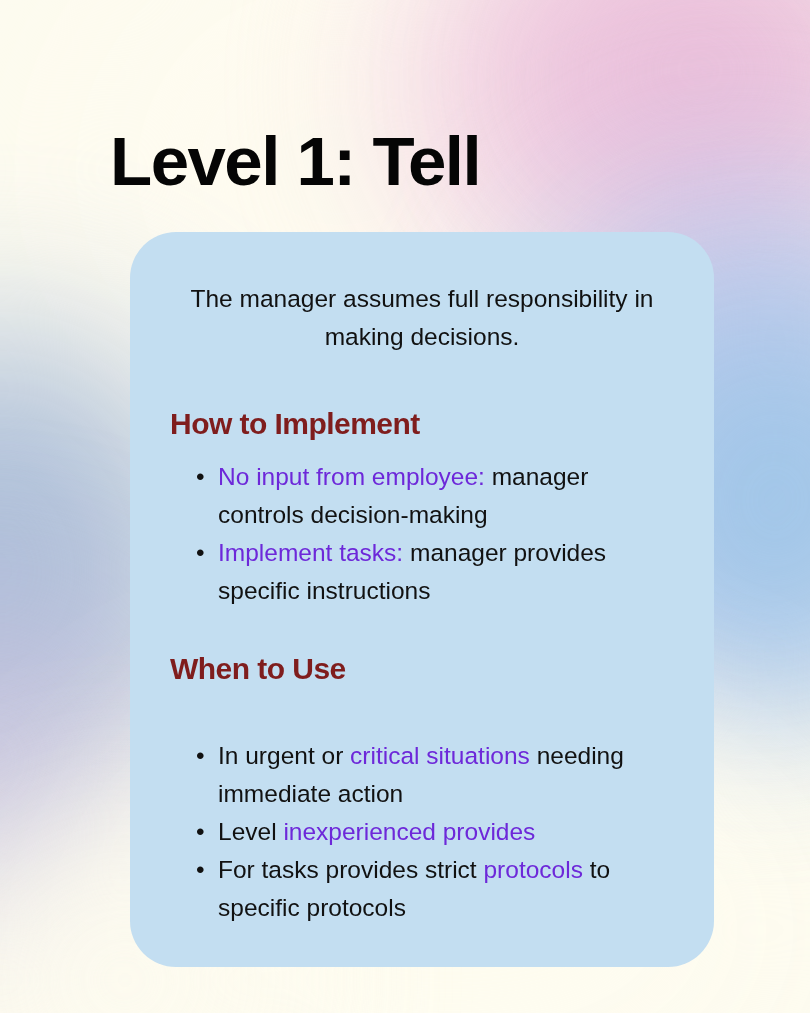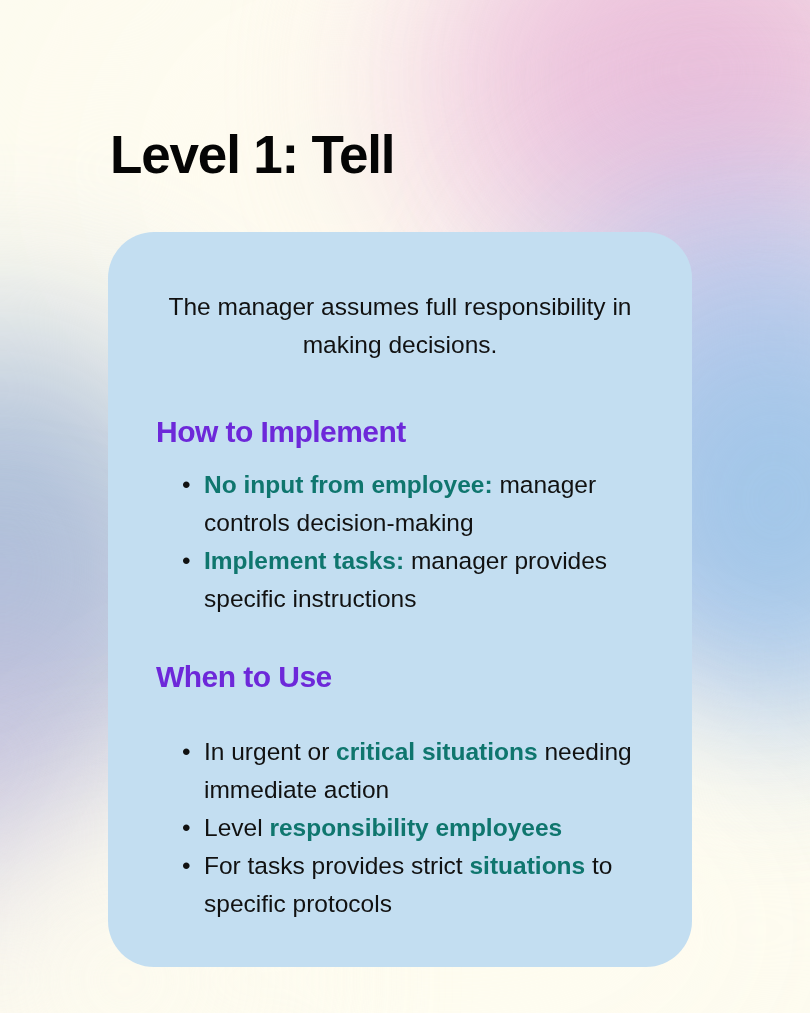--- a/index.html
+++ b/index.html
@@ -85,44 +85,44 @@
     width: 330px; height: 300px;
     left: -40px; top: 830px;
     background: #fdfbef;
     opacity: 0.85;
   }
 
   
   #page-title {
     position: absolute;
     left: 110px;
-    top: 90px;
-    font-size: 53px;
+    top: 78px;
+    font-size: 69px;
     line-height: 1.1;
     font-weight: 900;
     letter-spacing: -0.022em;
     color: #050505;
     font-family: "Liberation Sans", sans-serif;
     font-stretch: condensed;
     white-space: nowrap;
     z-index: 5;
   }
 
   
   #info-card {
     position: absolute;
-    left: 108px;
+    left: 130px;
     top: 232px;
     width: 584px;
     height: 735px;
     background: #c3def1;
     border-radius: 46px;
     z-index: 4;
     box-sizing: border-box;
-    padding: 8px;
+    padding: 0;
     overflow: hidden;
   }
 
   .card-intro {
     margin: 0;
     padding: 48px 48px 0 48px;
     text-align: center;
     font-size: 24.5px;
     line-height: 1.55;
     color: #111111;
@@ -130,21 +130,21 @@
   }
 
   .section-heading {
     margin: 0;
     padding: 0 0 0 40px;
     font-size: 30px;
     line-height: 1.2;
     font-weight: 900;
     letter-spacing: -0.018em;
     font-stretch: condensed;
-    color: #6d28d9;
+    color: #7f1d1d;
   }
   #heading-implement { margin-top: 50px; }
   #heading-when      { margin-top: 41px; }
 
   ul.bullets {
     margin: 0;
     padding: 0;
     list-style: none;
   }
   ul.bullets li {
@@ -159,25 +159,25 @@
   ul.bullets li::before {
     content: "\2022";
     position: absolute;
     left: 66px;
     top: 0;
     font-size: 24.5px;
     line-height: 1.55;
     color: #111111;
   }
   #list-implement { margin-top: 16px; }
-  #list-when      { margin-top: 38px; }
+  #list-when      { margin-top: 50px; }
 
   
   .seg { display: inline; }
-  .seg-bold { display: inline; font-weight: 700; color: #0f766e; }
+  .seg-bold { display: inline; font-weight: 400; color: #6d28d9; }
 </style>
 </head>
 <body>
 
 <div id="canvas">
 
   <div class="bg-layer">
     <div class="blob blob-cream-c"></div>
     <div class="blob blob-pink-tr"></div>
     <div class="blob blob-magenta-tr"></div>
@@ -206,21 +206,21 @@
       </li>
     </ul>
 
     <h2 class="section-heading" id="heading-when">When to Use</h2>
 
     <ul class="bullets" id="list-when">
       <li>
         <span class="seg">In urgent or </span><span class="seg-bold">critical situations</span><span class="seg"> needing immediate action</span>
       </li>
       <li>
-        <span class="seg">Level </span><span class="seg-bold">responsibility employees</span><span class="seg"></span>
-      </li>
-      <li>
-        <span class="seg">For tasks provides strict </span><span class="seg-bold">situations</span><span class="seg"> to specific protocols</span>
+        <span class="seg">Level </span><span class="seg-bold">inexperienced provides</span><span class="seg"></span>
+      </li>
+      <li>
+        <span class="seg">For tasks provides strict </span><span class="seg-bold">protocols</span><span class="seg"> to specific protocols</span>
       </li>
     </ul>
 
   </div>
 </div>
 
 </body></html>

